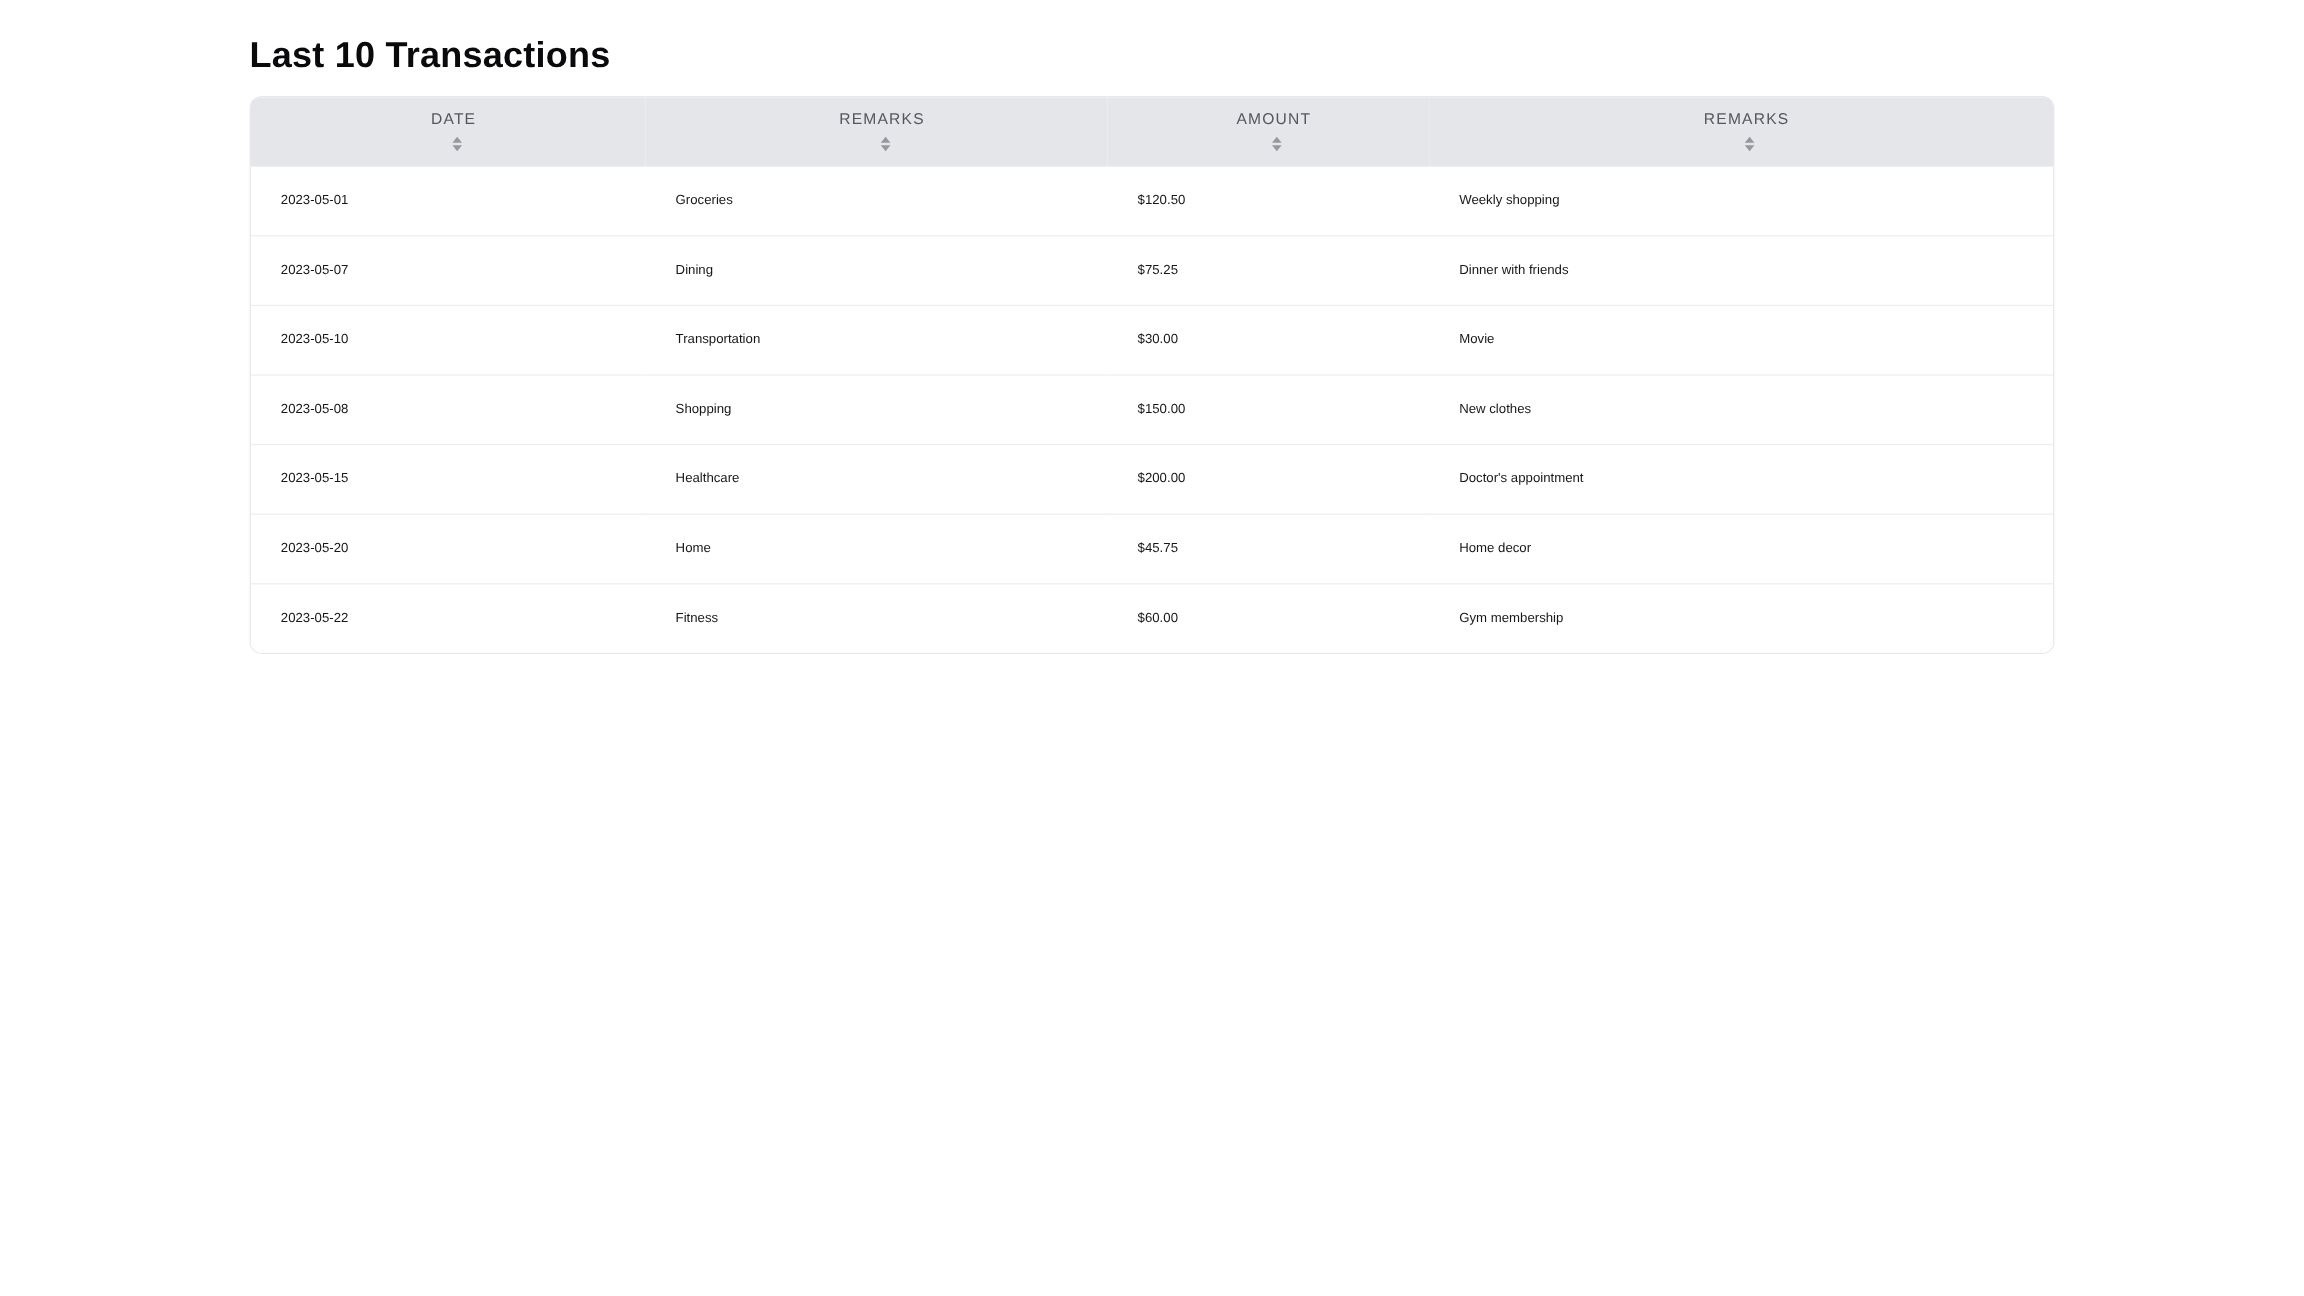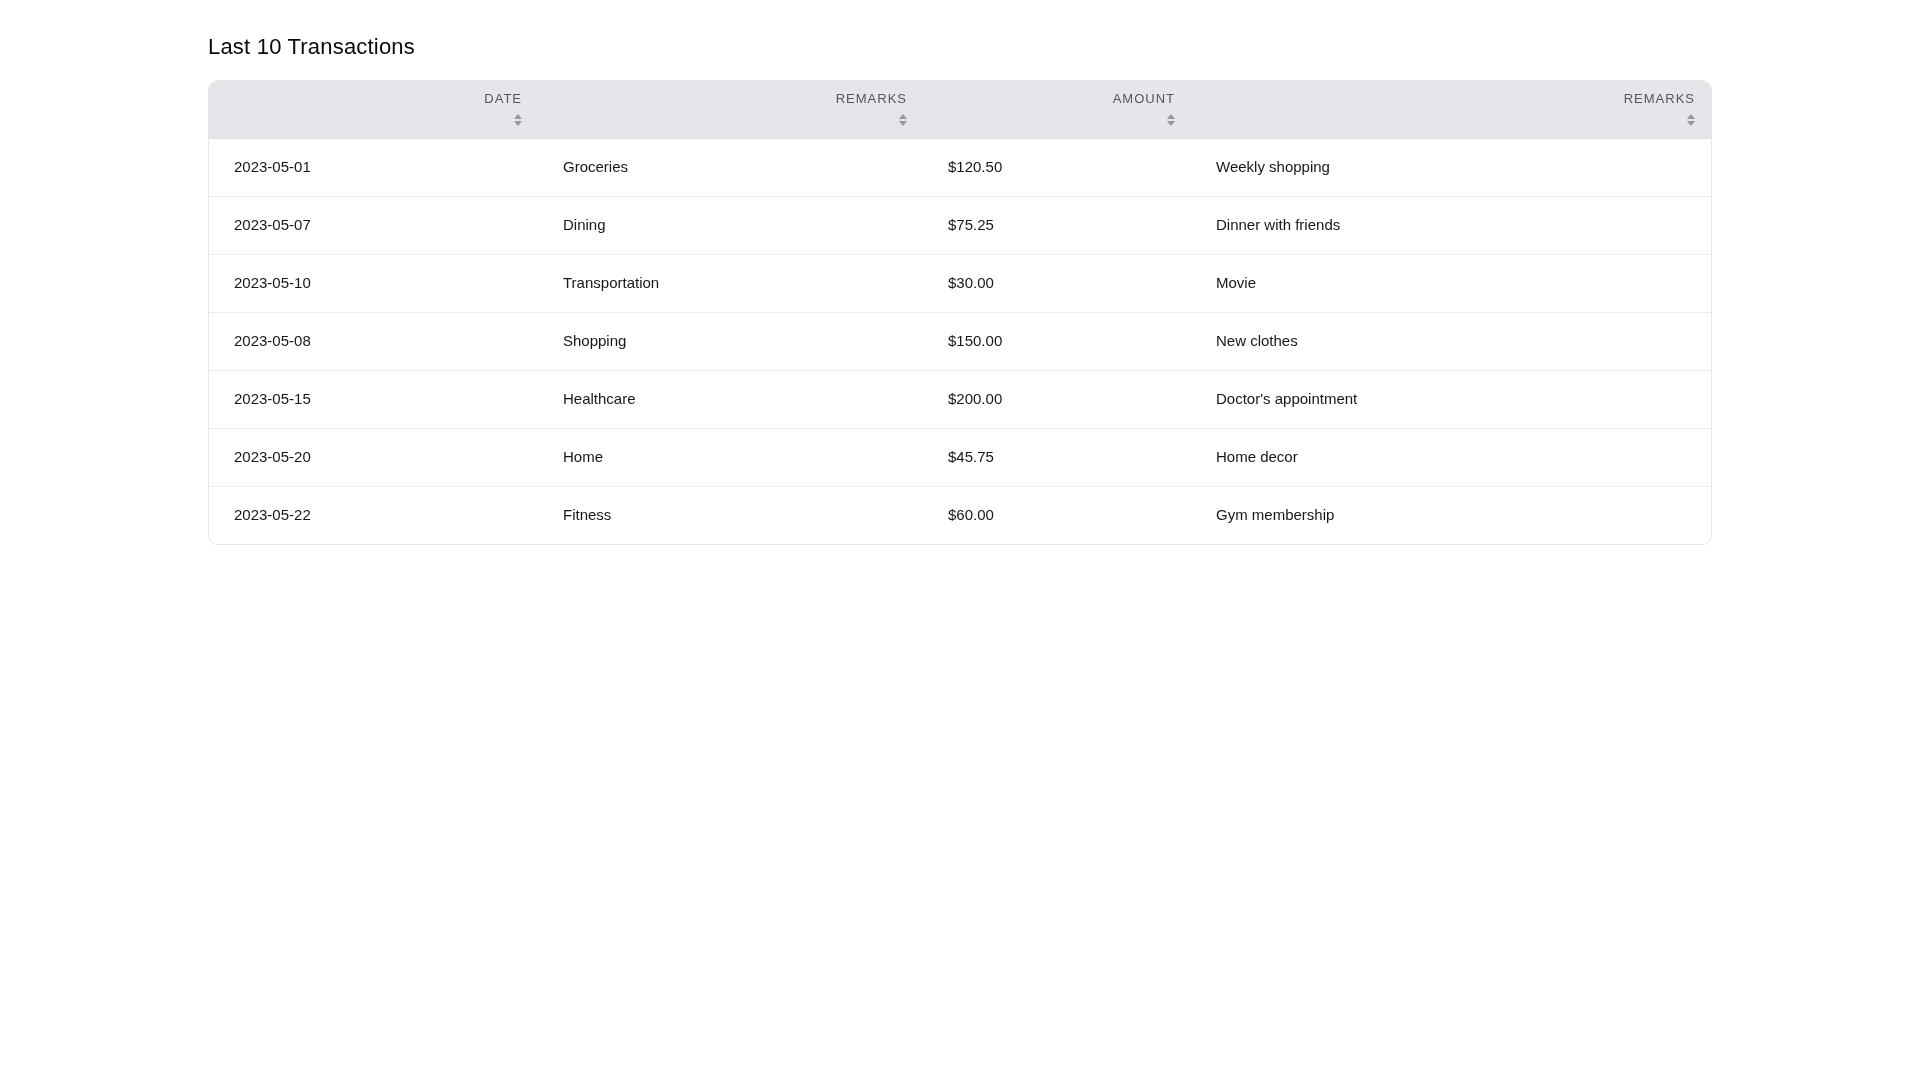--- a/index.html
+++ b/index.html
@@ -16,23 +16,23 @@
   html,body{width:1920px;height:1080px;overflow:hidden;}
   body{
     background:var(--bg);
     font-family:"Liberation Sans","DejaVu Sans",sans-serif;
   }
   .container{
     padding:0 208px;
   }
   h1.page-title{
     margin-top:30px;
-    font-size:22px;
+    font-size:30px;
     line-height:34px;
-    font-weight:400;
+    font-weight:700;
     color:var(--title);
     letter-spacing:0.2px;
   }
   .table-wrap{
     margin-top:16px;
     border:1px solid var(--border);
     border-radius:10px;
     overflow:hidden;
     background:#fff;
   }
@@ -41,21 +41,21 @@
     border-collapse:separate;
     border-spacing:0;
     table-layout:fixed;
   }
   col.c-date{width:329px;}
   col.c-category{width:385px;}
   col.c-amount{width:268px;}
   col.c-remarks{width:auto;}
   thead th{
     background:var(--header-bg);
-    text-align:right;
+    text-align:center;
     vertical-align:top;
     height:58px;
     padding:9px 16px 0 25px;
     font-size:13px;
     font-weight:400;
     letter-spacing:1px;
     color:var(--header-text);
     cursor:pointer;
     user-select:none;
   }
@@ -74,21 +74,21 @@
   .tri-up,.tri-down{
     width:0;height:0;
     border-left:4px solid transparent;
     border-right:4px solid transparent;
     display:block;
   }
   .tri-up{border-bottom:5px solid var(--sort-icon);margin-bottom:2px;}
   .tri-down{border-top:5px solid var(--sort-icon);}
   tbody td{
     padding:17px 16px 18px 25px;
-    font-size:15px;
+    font-size:11px;
     line-height:22px;
     color:var(--row-text);
     background:#fff;
     white-space:nowrap;
     overflow:hidden;
   }
   tbody tr + tr td{
     border-top:1px solid var(--divider);
   }
 </style>

